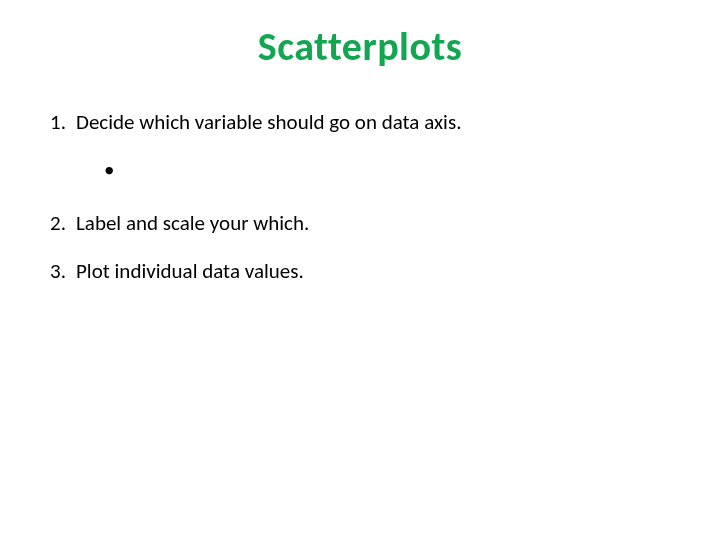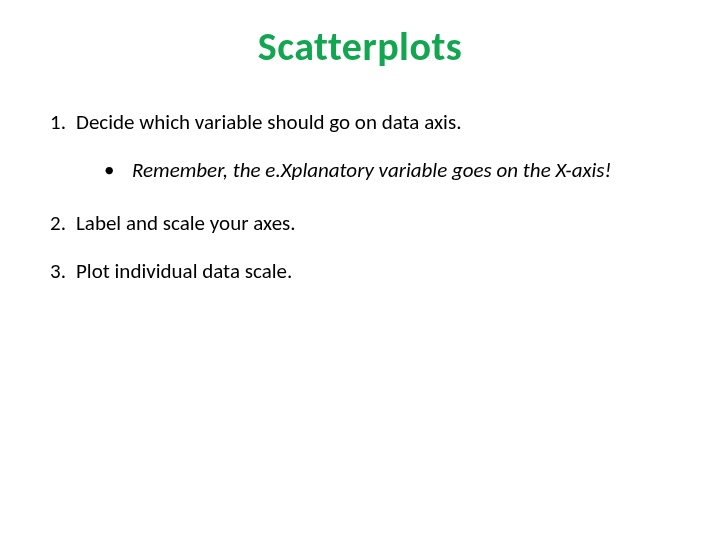--- a/index.html
+++ b/index.html
@@ -58,27 +58,26 @@
 
   <div class="body">
 
     <div class="num-item">
       <div class="num">1.</div>
       <div>Decide which variable should go on data axis.</div>
     </div>
 
     <div class="sub">
       <div class="bullet">•</div>
-      <div>Remember, the e.Xplanatory variable goes on the X-axis!</div>
     </div>
 
     <div class="num-item">
       <div class="num">2.</div>
-      <div>Label and scale your axes.</div>
+      <div>Label and scale your which.</div>
     </div>
 
     <div class="num-item">
       <div class="num">3.</div>
-      <div>Plot individual data scale.</div>
+      <div>Plot individual data values.</div>
     </div>
 
   </div>
 </div>
 
 </body></html>

